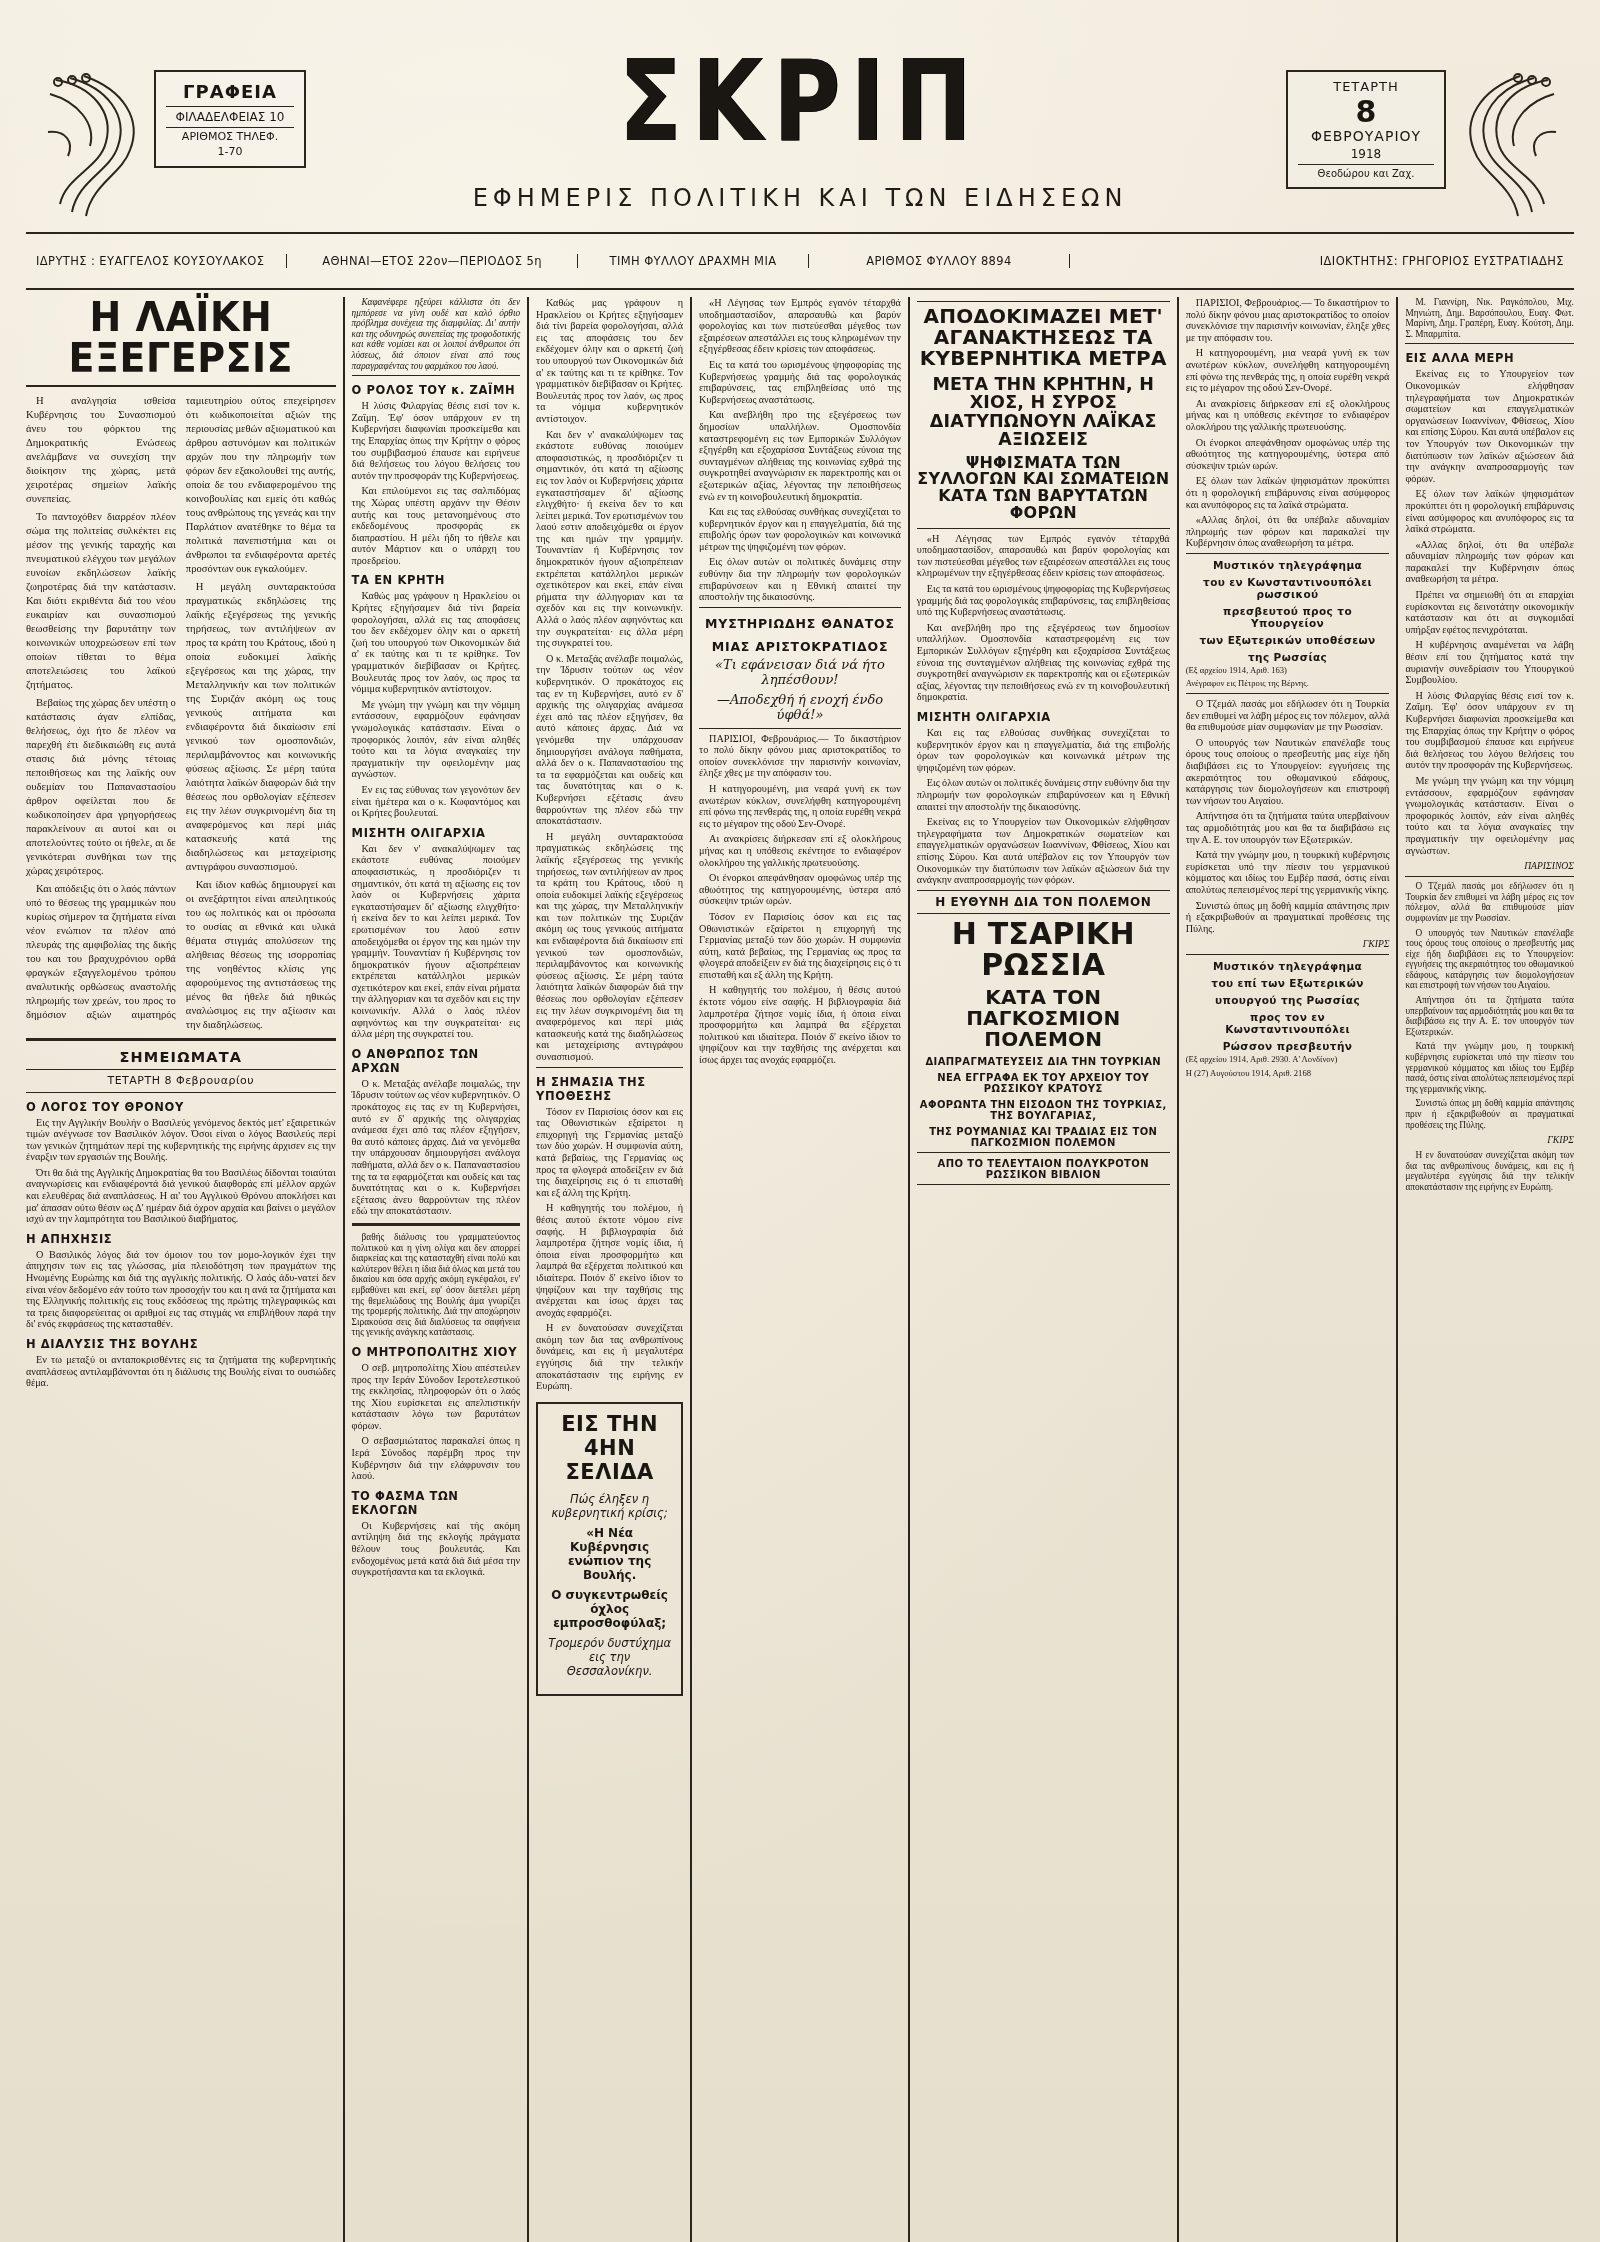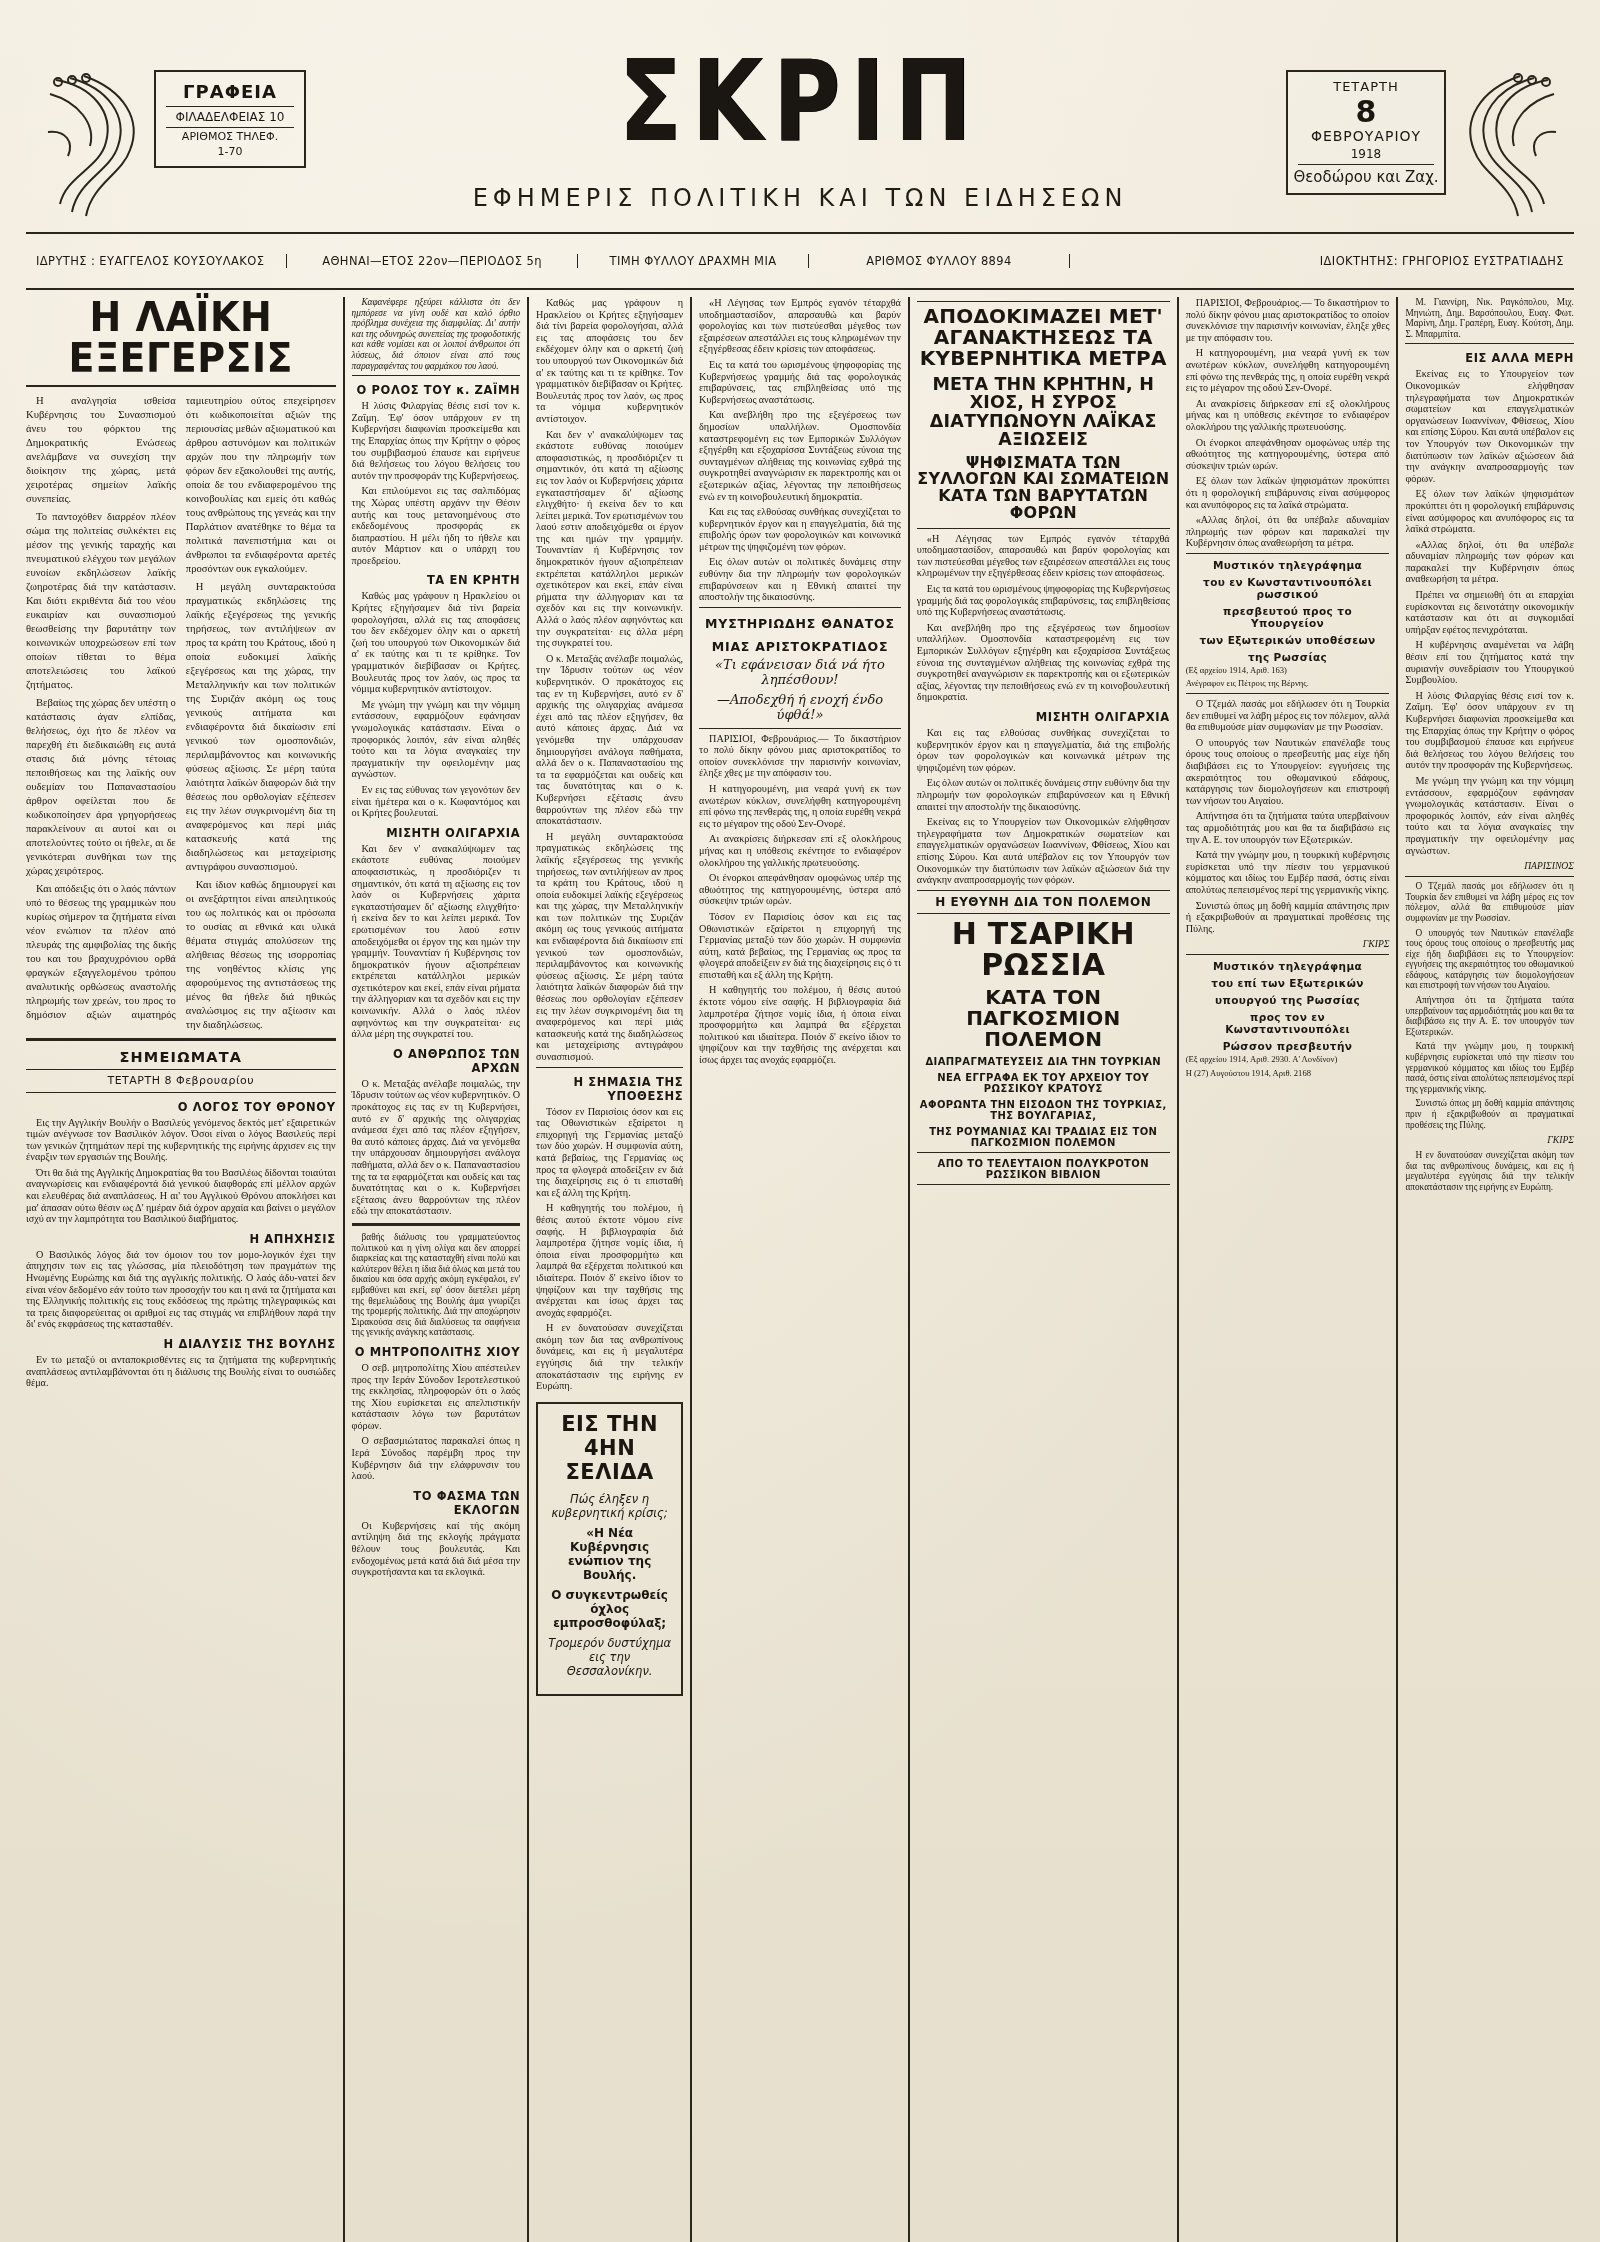--- a/index.html
+++ b/index.html
@@ -51,21 +51,21 @@
   }
   .mast-box.left { left:128px; width:152px; padding:8px 4px 6px; }
   .mast-box.right { right:128px; width:160px; padding:6px 4px 6px; }
   .mb-l1 { font-size:18px; font-weight:bold; letter-spacing:1px; }
   .mb-l2 { font-size:12px; letter-spacing:0px; }
   .mb-l3 { font-size:11px; }
   .mb-day { font-size:13px; letter-spacing:1px; }
   .mb-num { font-size:30px; font-weight:bold; line-height:1.05; }
   .mb-mon { font-size:14px; letter-spacing:1px; }
   .mb-year { font-size:12px; }
-  .mb-small { font-size:15px; }
+  .mb-small { font-size:10px; }
   .hr-thin { border:0; border-top:1px solid #2b261d; margin:2px 6px; }
 
   
   .flourish { position:absolute; top:16px; }
   .flourish.l { left:18px; }
   .flourish.r { right:14px; }
 
   
   .staffbar {
     border-top:2px solid #2b261d;
@@ -129,21 +129,21 @@
   h3.sec {
     font-family:"DejaVu Sans", sans-serif;
     font-size:14.5px; font-weight:bold;
     text-align:center; letter-spacing:1.2px;
     margin:8px 0 4px;
   }
   h3.sec.sm { font-size:12.5px; letter-spacing:.8px; }
   h4.subsec {
     font-family:"DejaVu Sans", sans-serif;
     font-size:11.5px; font-weight:bold;
-    text-align:right; letter-spacing:.6px;
+    text-align:left; letter-spacing:.6px;
     margin:7px 0 3px;
   }
 
   
   p.bt {
     font-family:"Liberation Serif", serif;
     font-size:10.2px;
     line-height:11.6px;
     text-align:justify;
     margin:0 0 4px;

